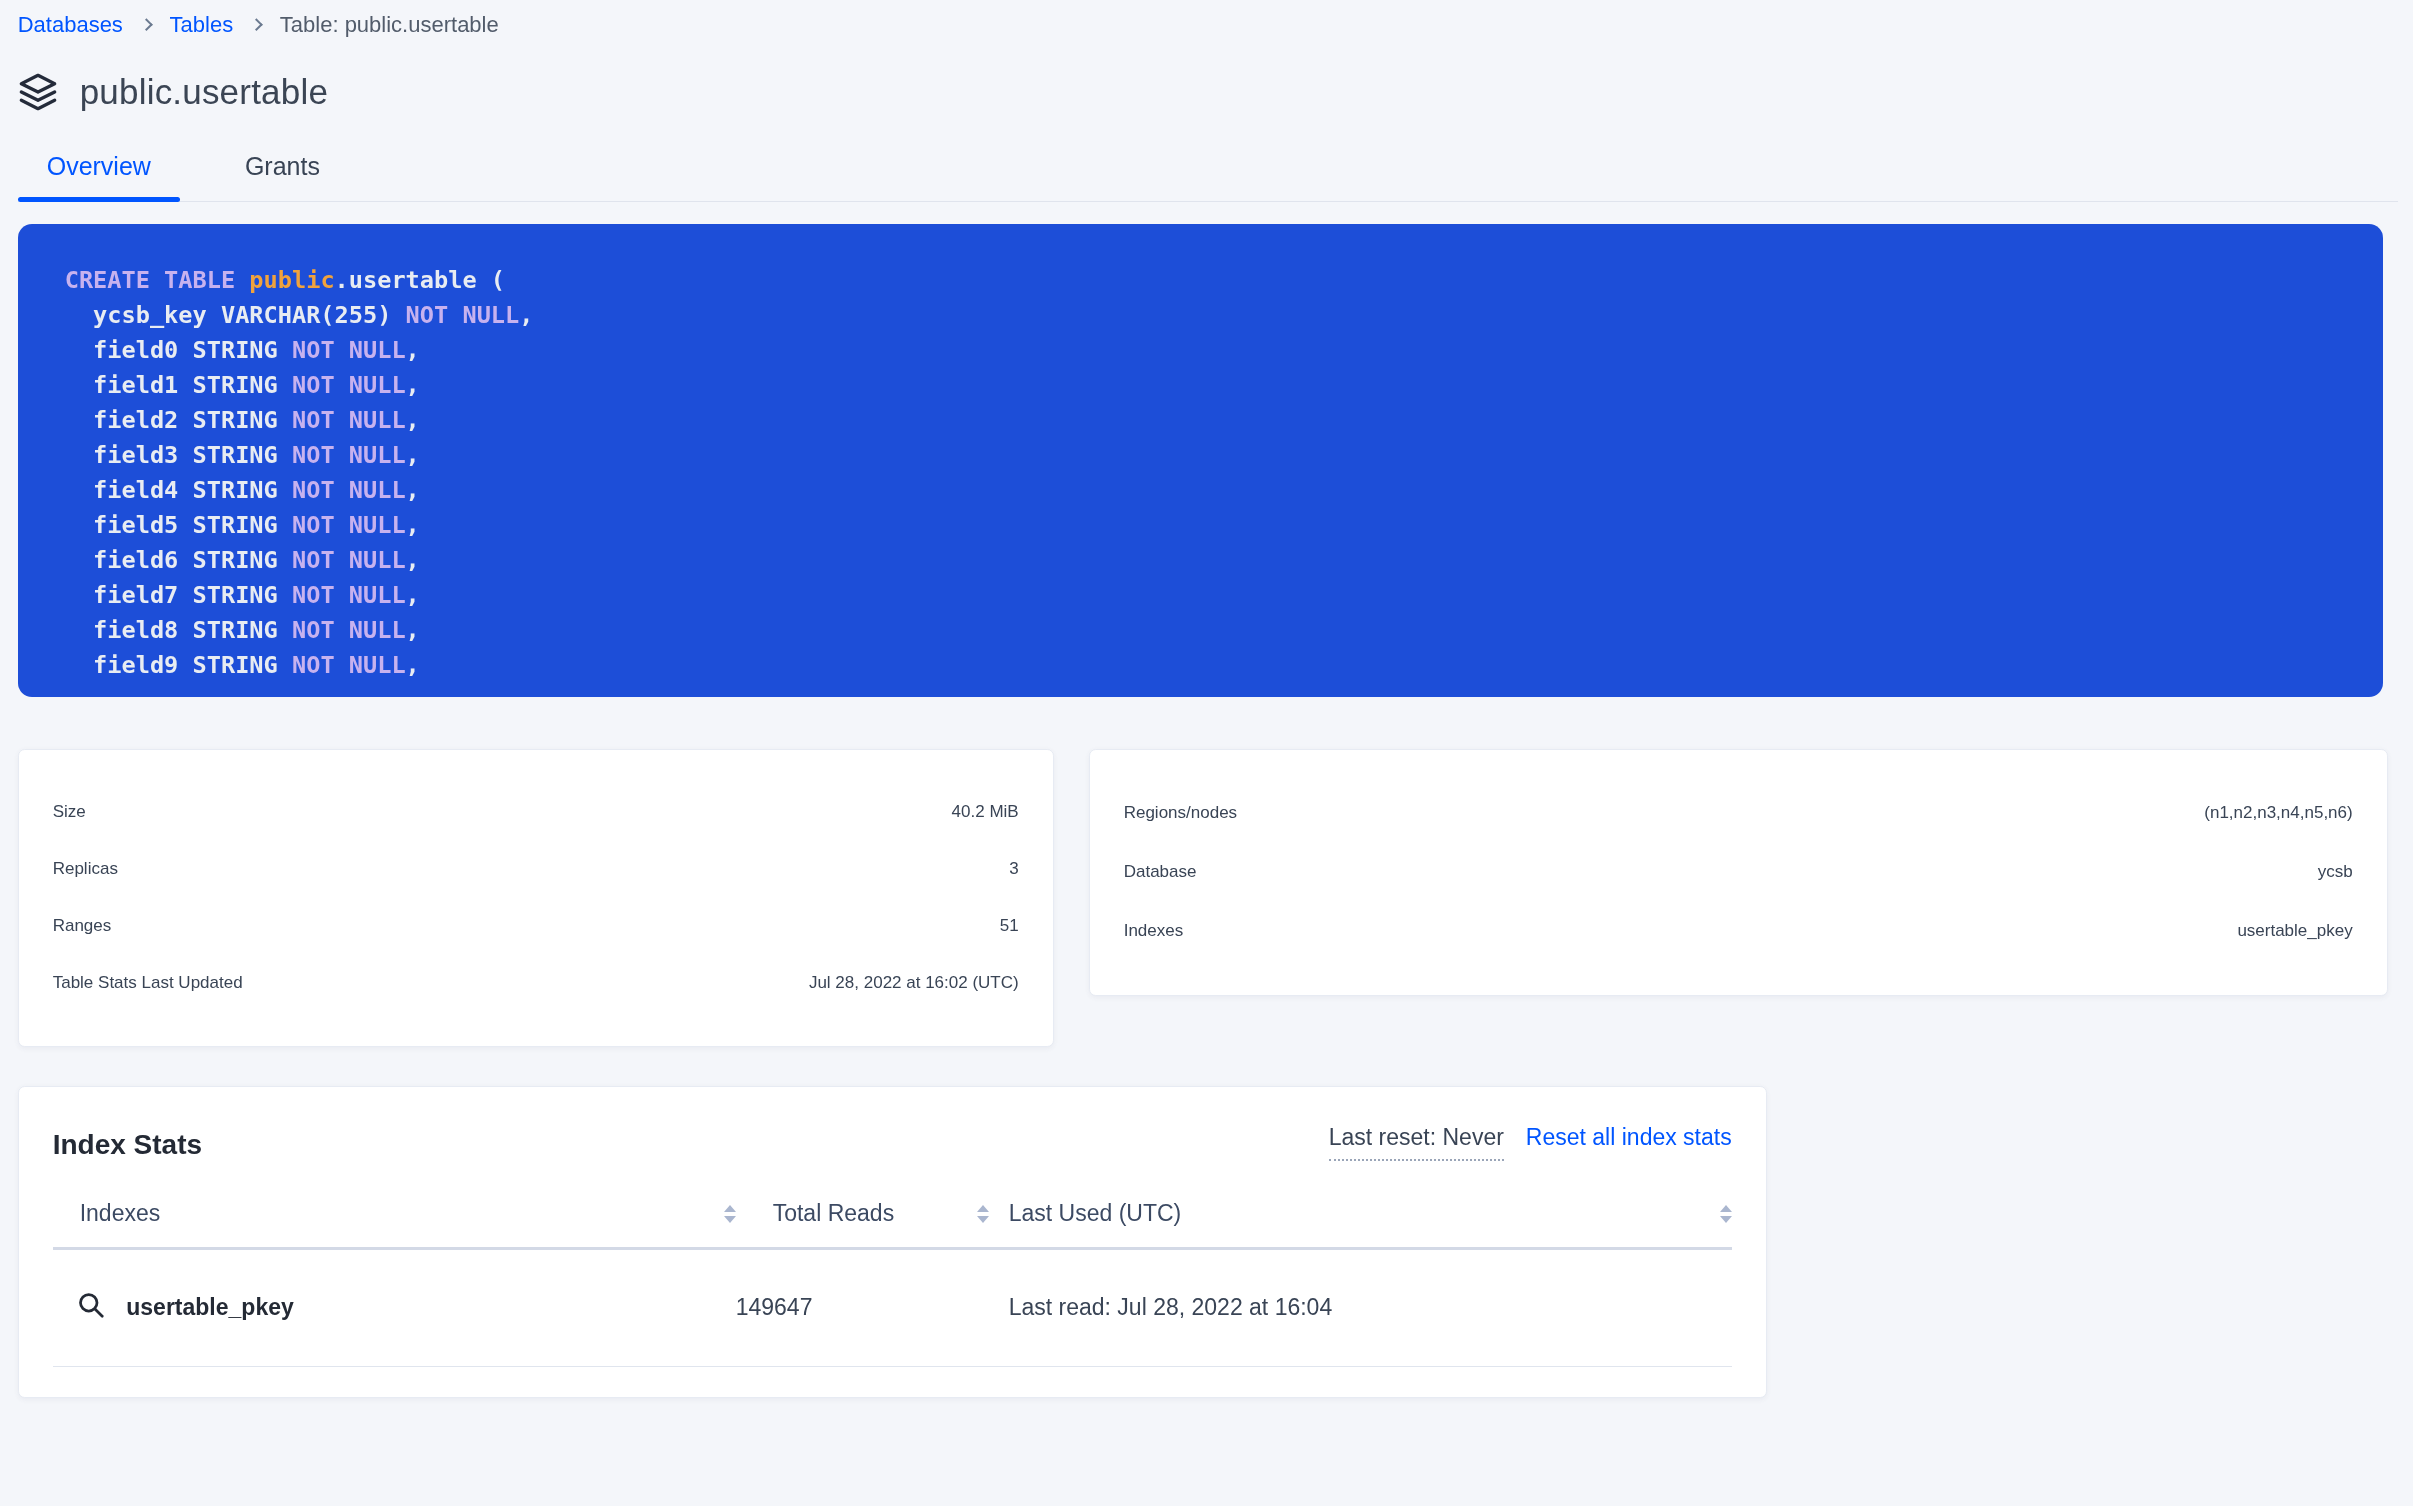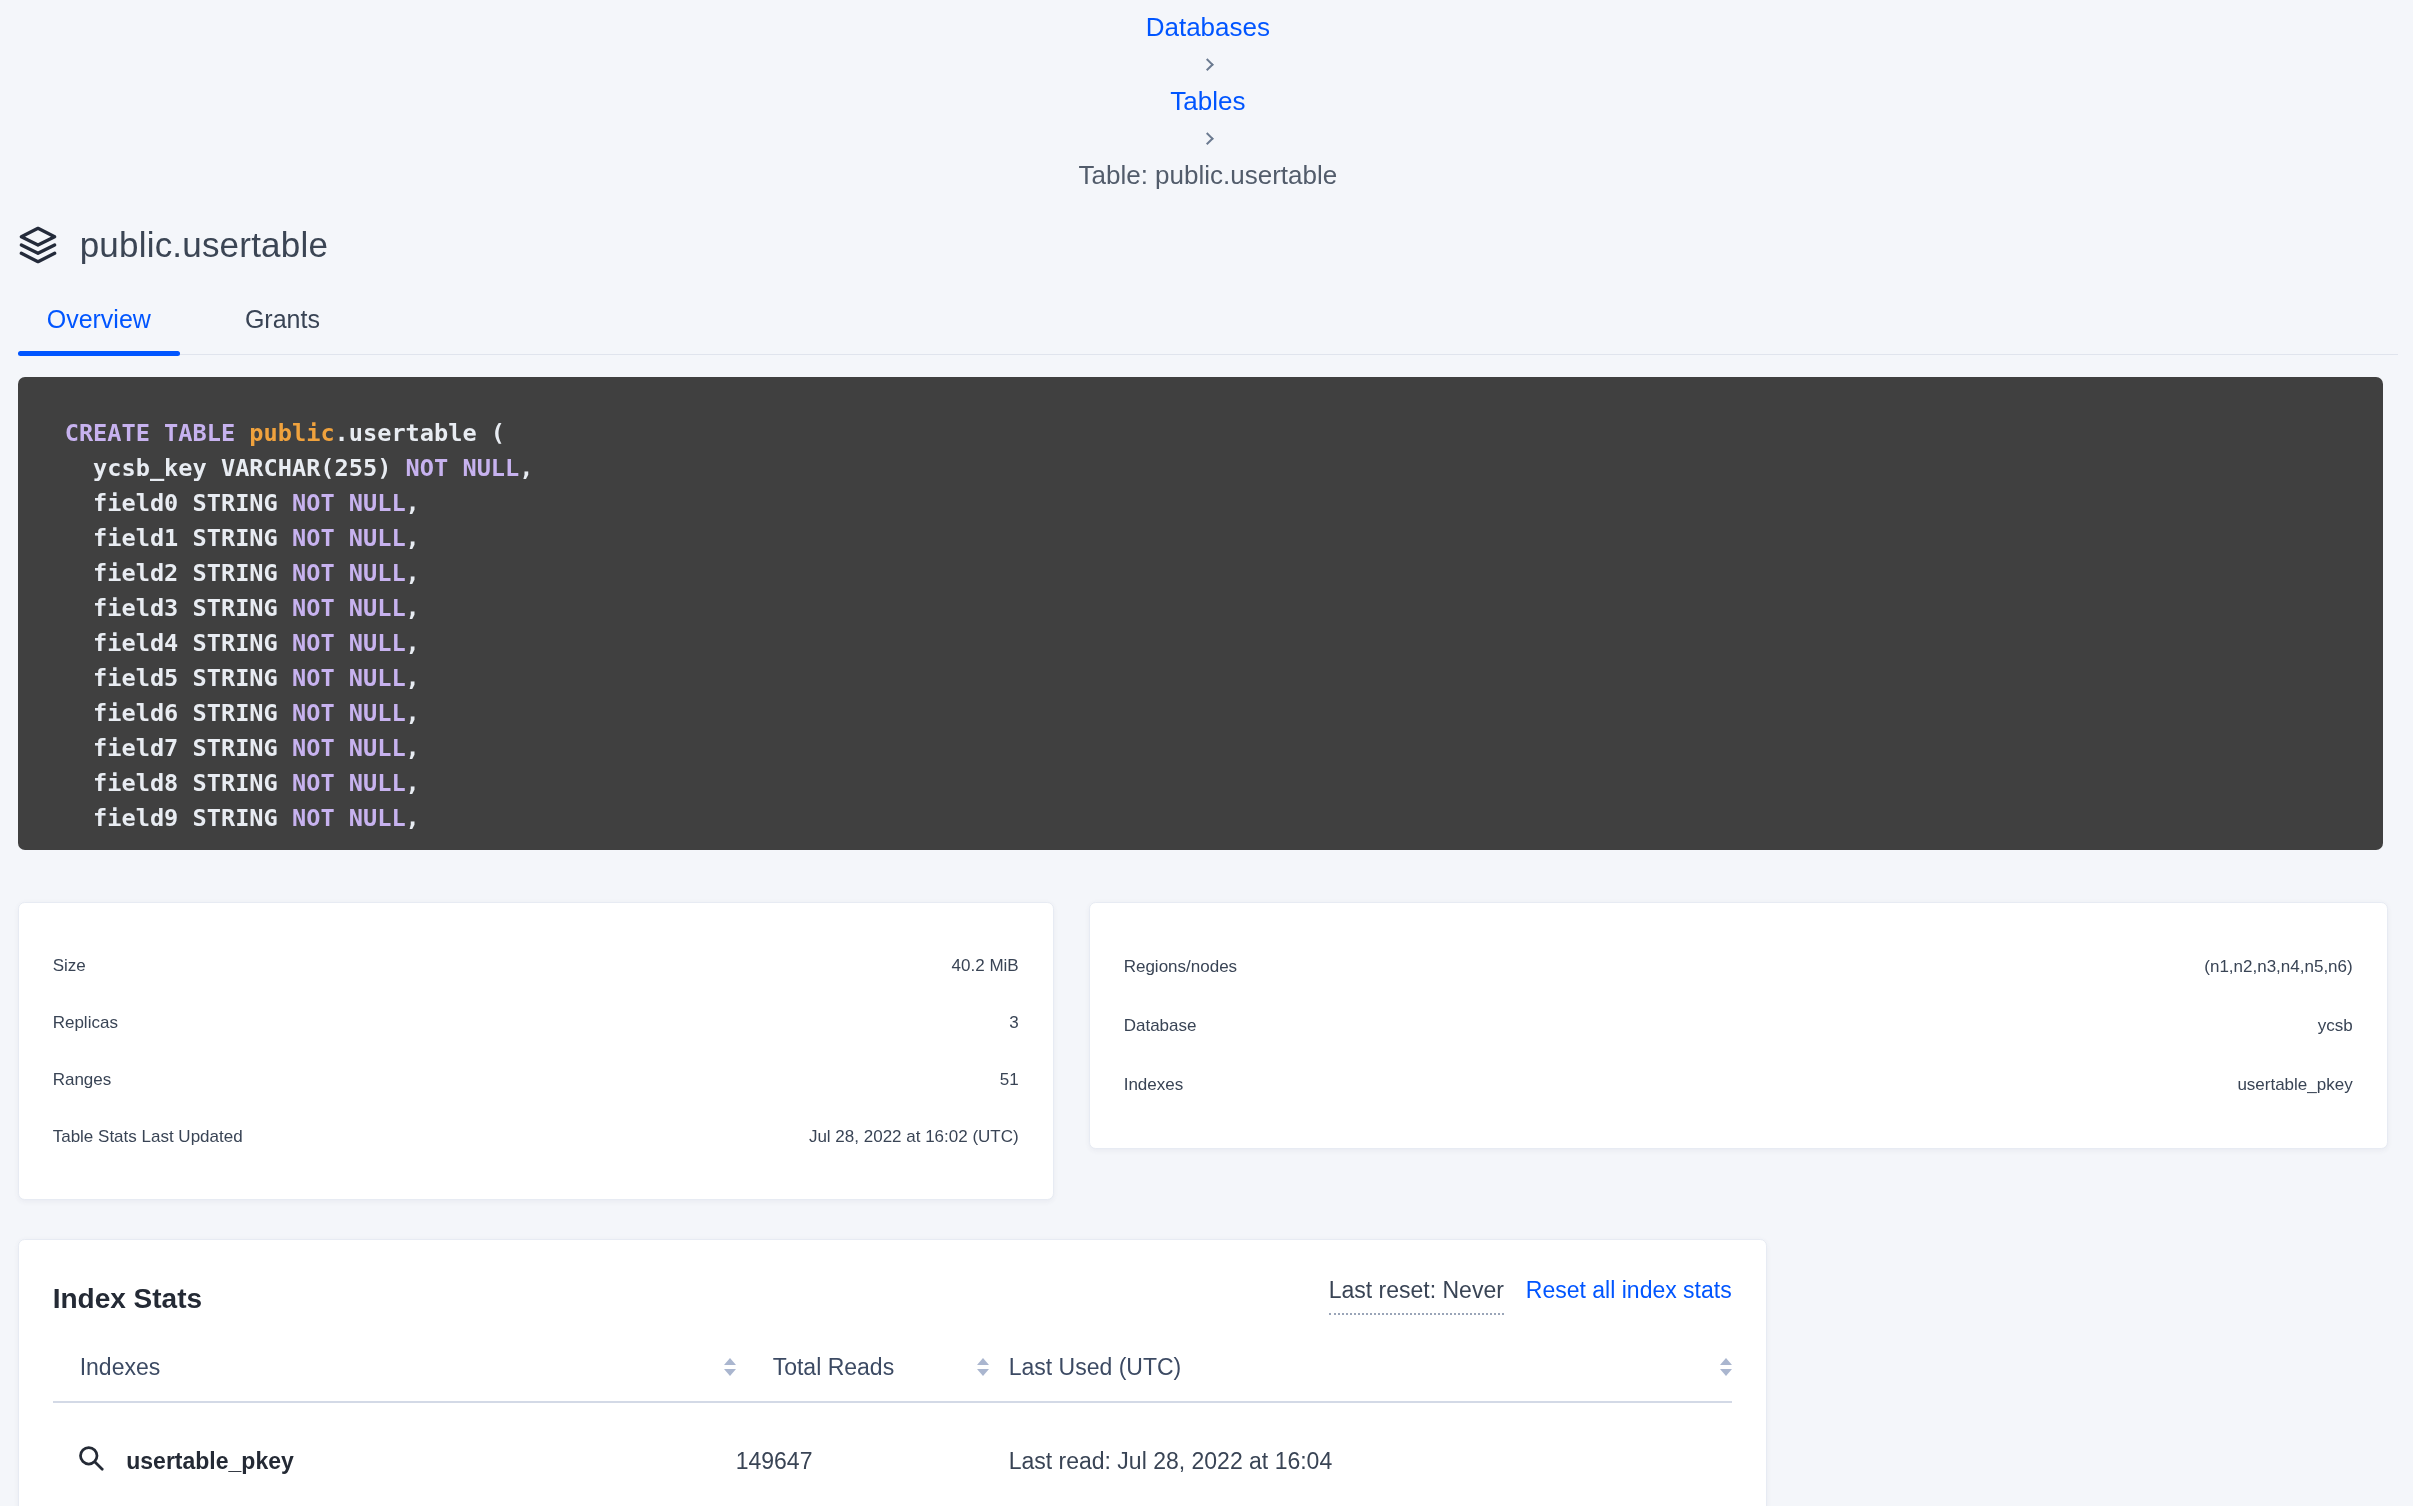--- a/index.html
+++ b/index.html
@@ -6,21 +6,21 @@
   html,body { width:2413px; height:1506px; }
   body {
     background:#f4f6fa;
     font-family:"Liberation Sans", sans-serif;
     color:#394455;
     overflow:hidden;
   }
   .page { padding:0 15px 0 17.7px; width:2413px; }
 
   
-  .breadcrumb { padding-top:11.8px; display:flex; align-items:center; gap:17px; font-size:26px;flex-direction:column; }
+  .breadcrumb { padding-top:11.8px; display:flex; align-items:center; gap:17px; font-size:22px; }
   .crumb-link { color:#0055ff; text-decoration:none; cursor:pointer; }
   .crumb-sep {
     width:9.3px; height:9.3px; display:inline-block;
     border:solid #6b7a90; border-width:0 2.5px 2.5px 0;
     transform:rotate(-45deg); margin:0 1.7px;
   }
   .crumb-current { color:#525c6b; }
 
   
   .title-row { margin-top:34px; display:flex; align-items:center; gap:22px; }
@@ -33,21 +33,21 @@
   .tab + .tab { margin-left:30px; padding:0 35px 20px 35px; }
   .tab.active { color:#0055ff; }
   .tab.active::after {
     content:""; position:absolute; left:0; right:0; bottom:-1.7px; height:5px;
     background:#0055ff; border-radius:2.5px;
   }
 
   
   .sql-box {
     margin-top:22px; height:473px; width:2365px;
-    background:#404040; border-radius:7px;
+    background:#1d4ed8; border-radius:14px;
     padding:39px 34px 0 47px; overflow:hidden;
   }
   .sql-code { font-family:"DejaVu Sans Mono", monospace; font-size:23.6px; font-weight:bold; line-height:35px; white-space:pre; }
   .tok-kw { color:#c7b2ef; }
   .tok-fn { color:#f0a23d; }
   .tok-pl { color:#e8ecf2; }
 
   
   .cards-row { margin-top:52px; display:flex; gap:35px; align-items:flex-start; }
   .card {

